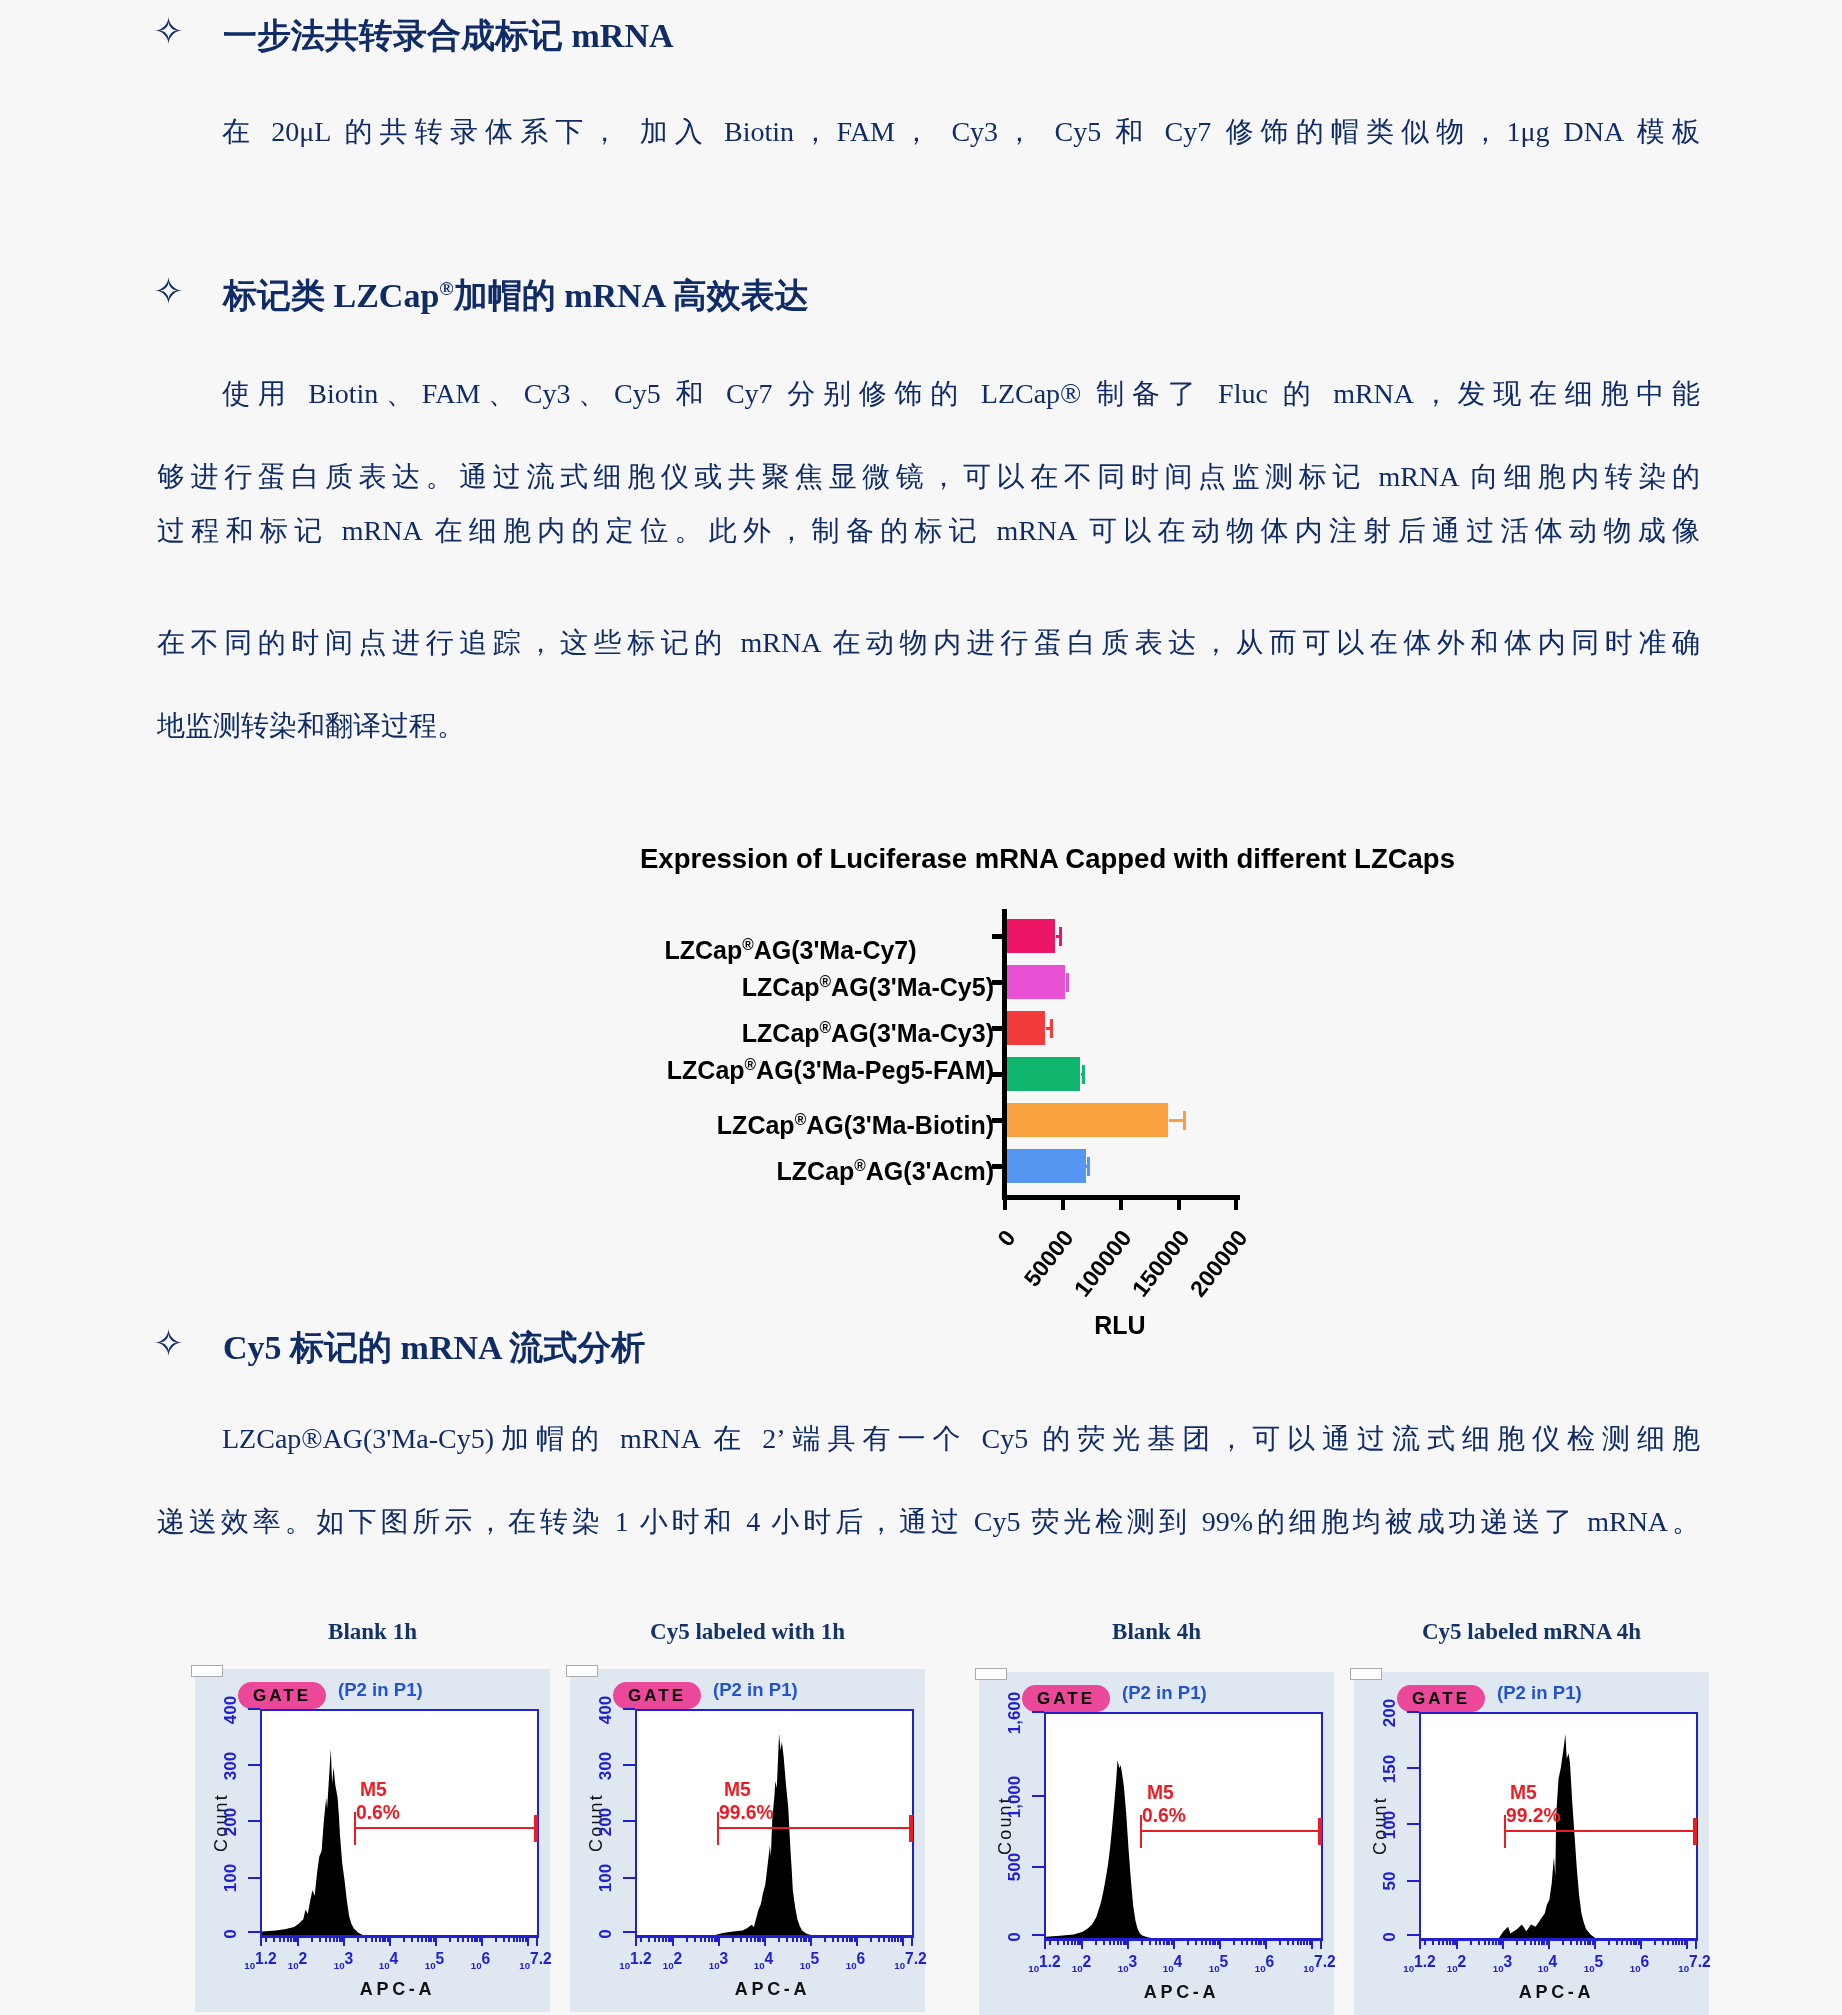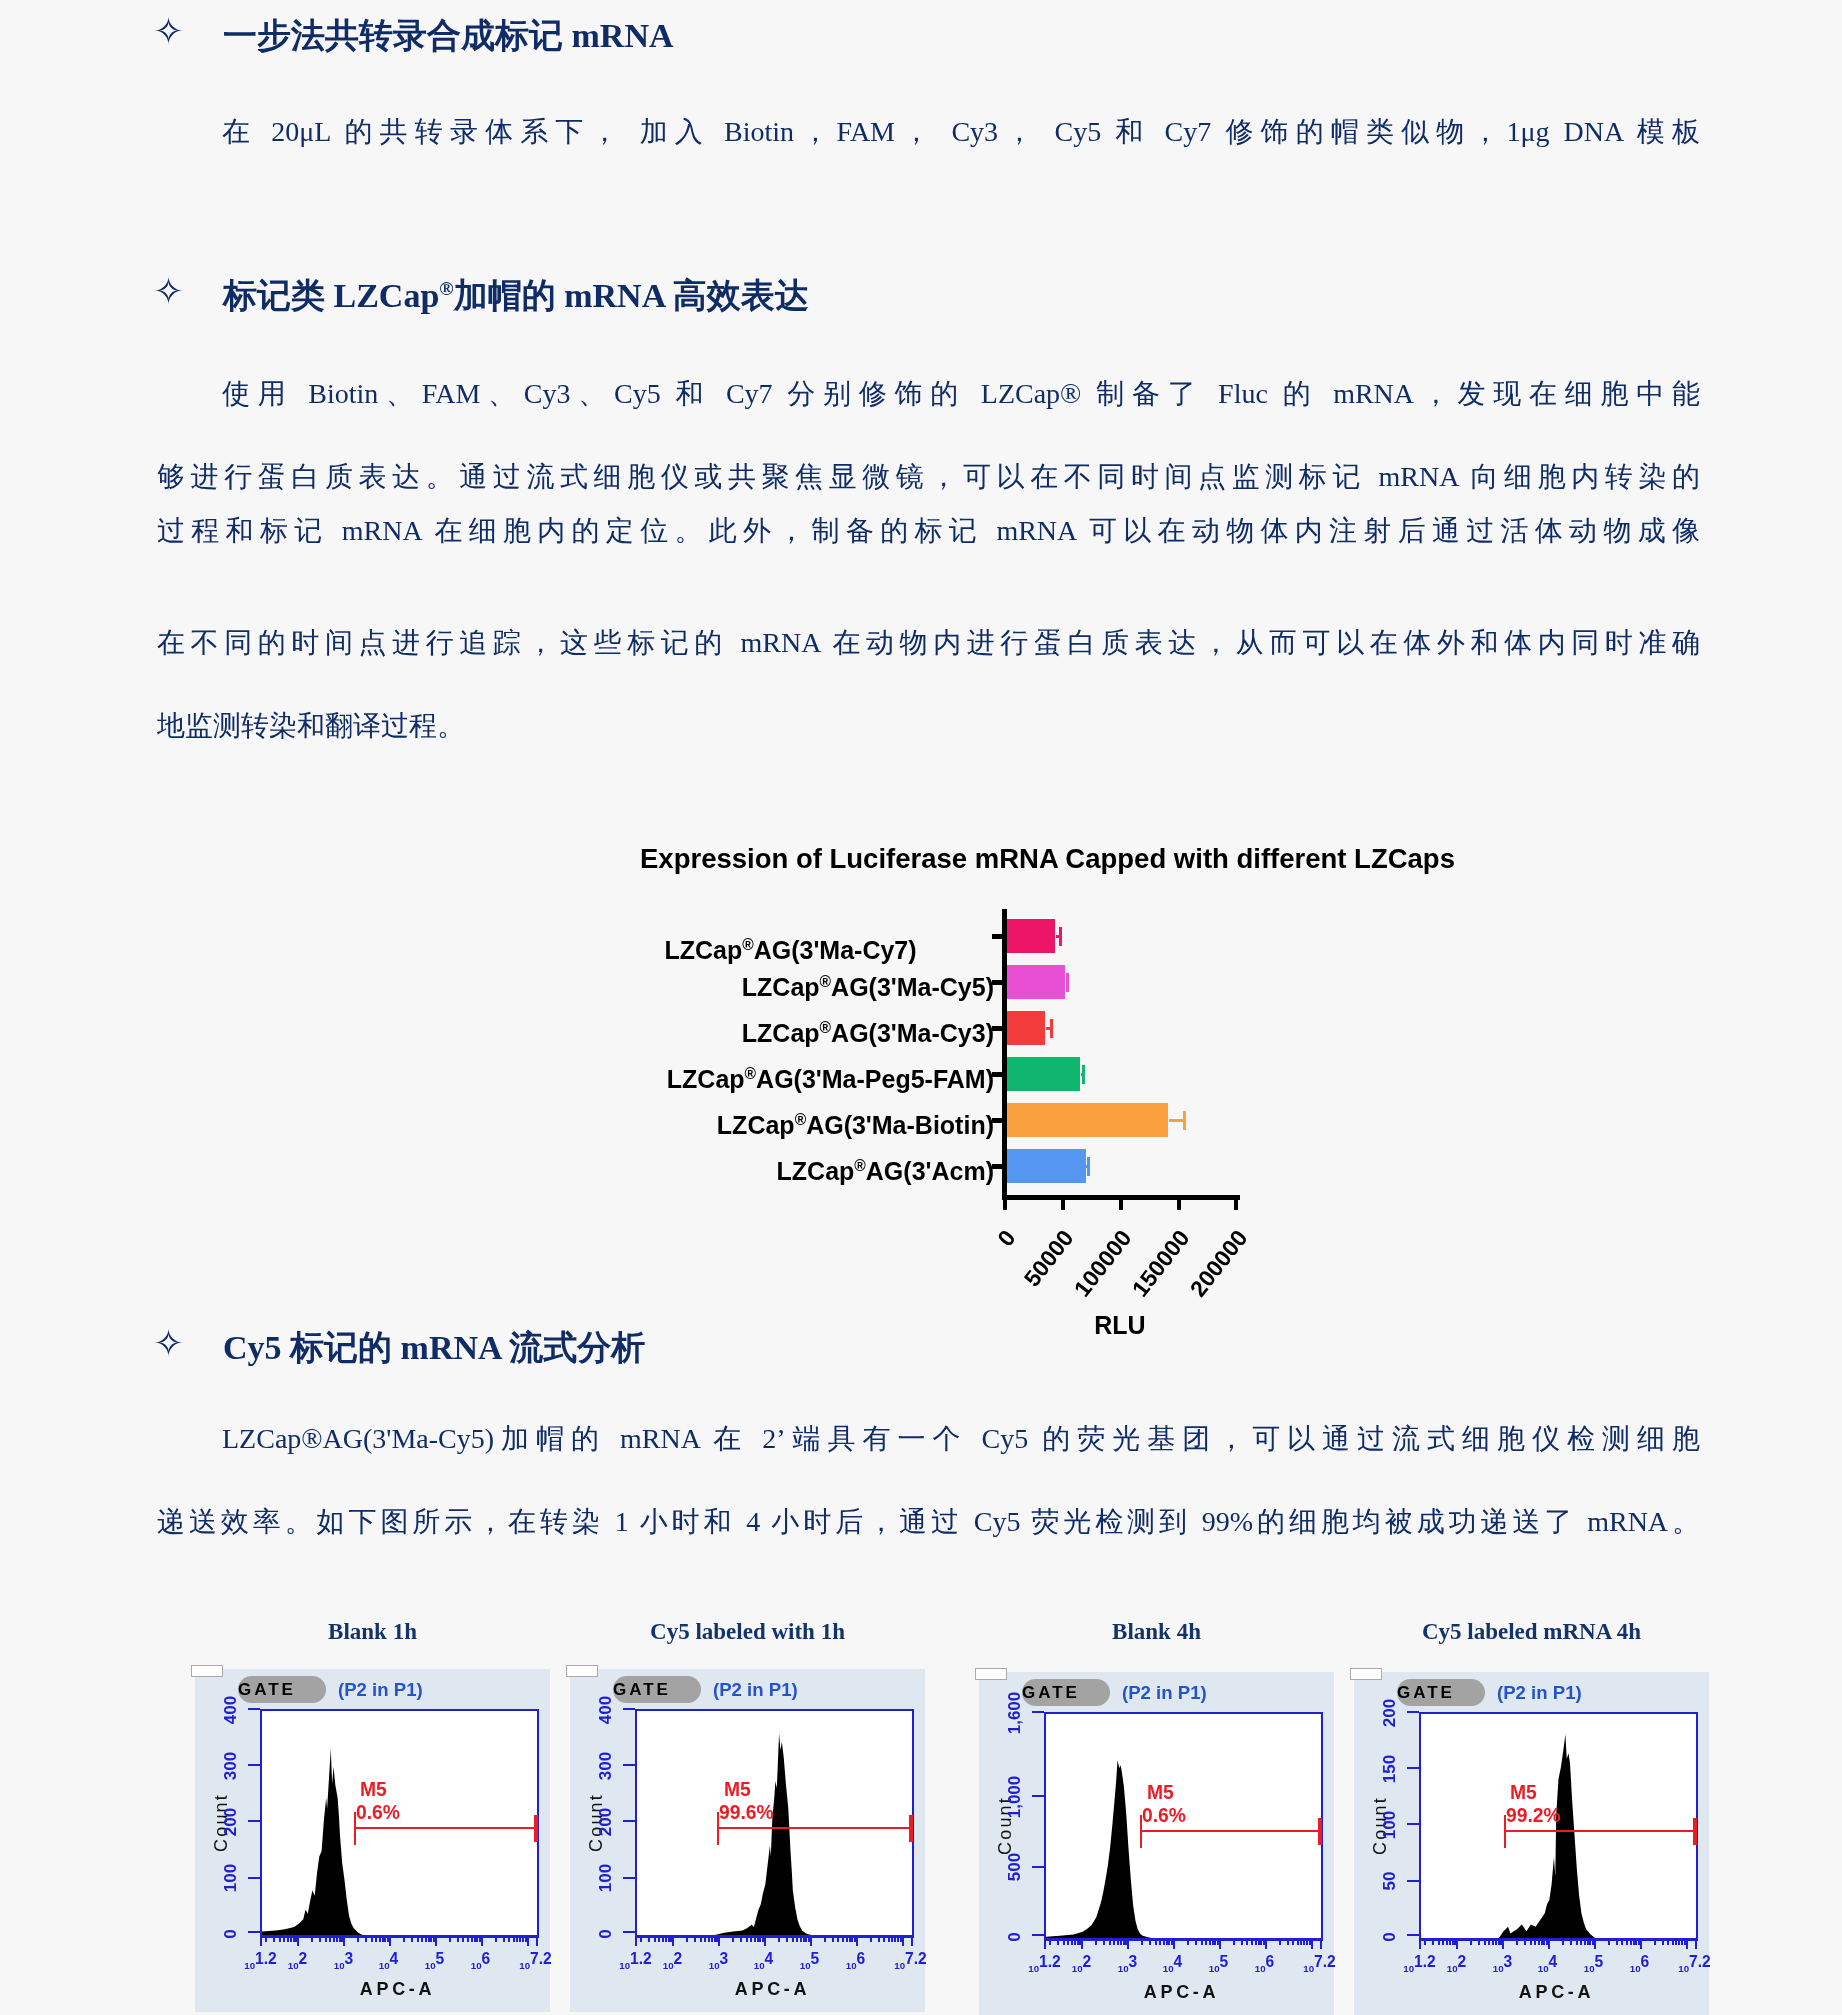--- a/index.html
+++ b/index.html
@@ -36,22 +36,22 @@
   .bc-axis{position:absolute;background:#000;}
   .bc-xtick{position:absolute;width:3.7px;height:10.4px;background:#000;}
   .bc-xlabel{position:absolute;width:119px;text-align:right;font-size:23px;font-weight:bold;color:#000;
              transform:rotate(-52deg);transform-origin:100% 0;}
   .bc-rlu{position:absolute;text-align:center;font-size:25px;font-weight:bold;color:#000;}
   
   .fp-title{position:absolute;height:33px;text-align:center;font-size:23px;font-weight:bold;color:#13336b;
             font-family:var(--serif);}
   .fpanel{position:absolute;background:#dfe8f1;font-family:var(--sans);}
   .fp-art{position:absolute;left:-4.5px;top:-4.5px;width:30px;height:10.4px;background:#fff;border:0.7px solid #aaa;}
-  .fp-gate{position:absolute;background:#a3a3a3;border-radius:13.4px;color:#000;
-           font-size:17px;font-weight:bold;letter-spacing:3px;line-height:27px;}
+  .fp-gate{position:absolute;background:#ec4899;border-radius:13.4px;text-align:center;color:#000;
+           font-size:17px;font-weight:bold;letter-spacing:3px;line-height:27px;margin-top:6px;}
   .fp-gatectx{position:absolute;font-size:18.6px;font-weight:bold;color:#2553cc;white-space:nowrap;}
   .fp-plot{position:absolute;background:#fff;border:2.2px solid var(--blue);border-bottom-width:3px;}
   .fp-count{position:absolute;width:148px;text-align:center;font-size:18px;letter-spacing:2.2px;color:#111;
             transform:rotate(-90deg);}
   .fp-ylab{position:absolute;width:67px;text-align:center;font-size:17px;font-weight:bold;color:var(--blue);
            transform:rotate(-90deg);white-space:nowrap;}
   .fp-ytick{position:absolute;height:2.2px;background:var(--blue);}
   .fp-xtick{position:absolute;width:2.2px;background:var(--blue);}
   .fp-xlab{position:absolute;width:67px;text-align:center;font-weight:bold;color:var(--blue);white-space:nowrap;}
   .fp-xlab .ten{font-size:9.7px;}
@@ -95,21 +95,21 @@
       <div class="bc-label" style="top: 135px;"><span>LZCap</span><sup>®</sup><span>AG(3'Ma-Cy5)</span></div>
       <div class="bc-ytick" style="left: 405px; top: 150px;"></div>
       <div class="bc-bar" style="left: 419px; top: 135px; width: 59px; background: rgb(233, 79, 213);"></div>
       <div class="bc-eline" style="left: 479px; top: 151px; width: 1.7px; background: rgb(233, 79, 213);"></div>
       <div class="bc-ecap" style="left: 479px; top: 143px; background: rgb(233, 79, 213);"></div>
       <div class="bc-label" style="top: 181px;"><span>LZCap</span><sup>®</sup><span>AG(3'Ma-Cy3)</span></div>
       <div class="bc-ytick" style="left: 405px; top: 196px;"></div>
       <div class="bc-bar" style="left: 419px; top: 181px; width: 39px; background: rgb(243, 59, 59);"></div>
       <div class="bc-eline" style="left: 459px; top: 197px; width: 5.2px; background: rgb(243, 59, 59);"></div>
       <div class="bc-ecap" style="left: 463px; top: 189px; background: rgb(243, 59, 59);"></div>
-      <div class="bc-label" style="top: 227px;"><span>LZCap</span><sup>®</sup><span>AG(3'Ma-Peg5-FAM)</span></div>
+      <div class="bc-label" style="top: 218px;"><span>LZCap</span><sup>®</sup><span>AG(3'Ma-Peg5-FAM)</span></div>
       <div class="bc-ytick" style="left: 405px; top: 242px;"></div>
       <div class="bc-bar" style="left: 419px; top: 227px; width: 74px; background: rgb(16, 181, 110);"></div>
       <div class="bc-eline" style="left: 494px; top: 243px; width: 3.2px; background: rgb(16, 181, 110);"></div>
       <div class="bc-ecap" style="left: 495px; top: 235px; background: rgb(16, 181, 110);"></div>
       <div class="bc-label" style="top: 273px;"><span>LZCap</span><sup>®</sup><span>AG(3'Ma-Biotin)</span></div>
       <div class="bc-ytick" style="left: 405px; top: 288px;"></div>
       <div class="bc-bar" style="left: 419px; top: 273px; width: 162px; background: rgb(249, 160, 63);"></div>
       <div class="bc-eline" style="left: 582px; top: 289px; width: 16px; background: rgb(249, 160, 63);"></div>
       <div class="bc-ecap" style="left: 596px; top: 281px; background: rgb(249, 160, 63);"></div>
       <div class="bc-label" style="top: 319px;"><span>LZCap</span><sup>®</sup><span>AG(3'Acm)</span></div>

